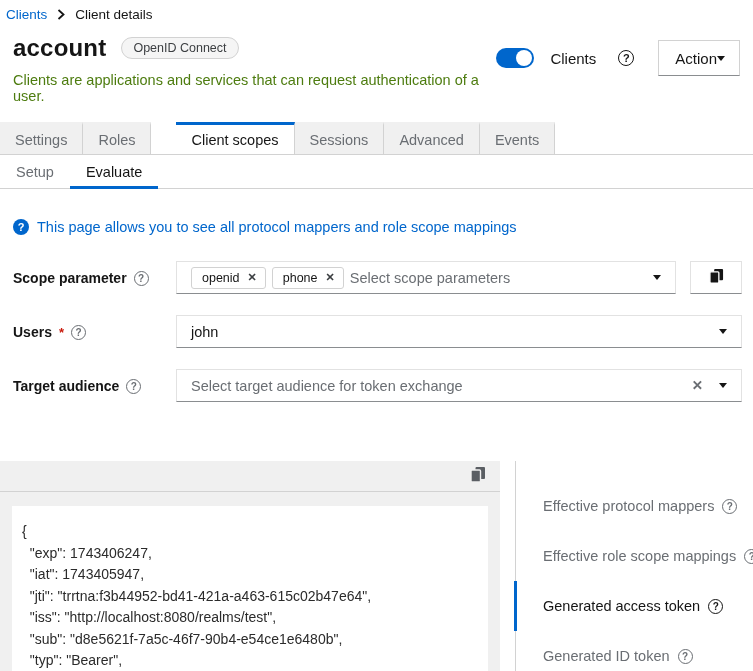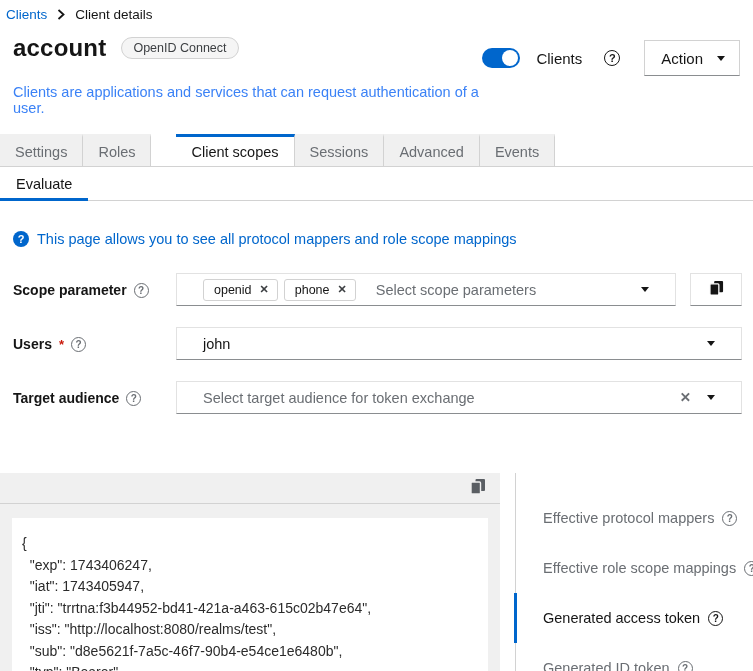--- a/index.html
+++ b/index.html
@@ -11,33 +11,33 @@
   }
   
   .breadcrumb { display:flex; align-items:center; gap:10px; padding:7px 13px 0 6px; font-size:13.5px; }
   .breadcrumb a { color:#0066cc; text-decoration:none; cursor:pointer; }
   .crumb-sep { display:inline-flex; align-items:center; }
   
   .page-header { display:flex; justify-content:center; align-items:flex-start; padding:12px 13px 0 13px; }
   .title-row { display:flex; align-items:center; gap:15px; }
   .page-title { font-size:24px; font-weight:700; letter-spacing:.2px; }
   .badge { font-size:12.5px; color:#3c3f42; background:#f5f5f5; border:1px solid #d2d2d2; border-radius:30px; padding:3px 11px; white-space:nowrap; }
-  .desc { margin-top:22px; font-size:14.5px; color:#3b82f6; }
+  .desc { margin-top:10px; font-size:14.5px; color:#4d7c0f; }
   .header-right { display:flex; align-items:center; gap:16px; padding-top:6px; }
   .switch { width:38px; height:20px; border-radius:10px; background:#0066cc; position:relative; cursor:pointer; flex:none; }
   .switch .knob { position:absolute; top:2px; right:2px; width:16px; height:16px; border-radius:50%; background:#fff; }
   .enabled-label { font-size:15px; }
   .help-circle {
     display:inline-flex; align-items:center; justify-content:center;
     width:15px; height:15px; border:1.4px solid #6a6e73; border-radius:50%;
     font-size:10px; font-weight:700; color:#6a6e73; flex:none; cursor:pointer;
   }
   .help-circle.dark { width:16px; height:16px; border-color:#151515; color:#151515; font-size:11px; margin-left:6px; }
   .action-dd {
-    display:flex; align-items:center; gap:14px; height:36px; padding:0 14px 0 16px;
+    display:flex; align-items:center; height:36px; padding:0 14px 0 16px;
     border:1px solid #d2d2d2; border-bottom-color:#8a8d90; background:#fff; cursor:pointer; font-size:15px; margin-left:8px;
   }
   .caret { width:0; height:0; border-left:4px solid transparent; border-right:4px solid transparent; border-top:5px solid #151515; }
   
   .tabs-main { display:flex; margin-top:18px; border-bottom:1px solid #d2d2d2; }
   .tab {
     display:flex; align-items:center; height:32px; padding:0 15px;
     background:#f0f0f0; color:#6a6e73; font-size:14.5px; cursor:pointer;
     border-top:3px solid transparent; border-right:1px solid #d2d2d2; white-space:nowrap;
   }
@@ -58,32 +58,32 @@
   .alert-text { color:#0066cc; font-size:14.5px; }
   
   .form { padding:26px 11px 0 13px; }
   .form-row { display:flex; align-items:flex-start; margin-bottom:21px; }
   .label-col { width:163px; flex:none; display:flex; align-items:center; gap:7px; padding-top:9px; }
   .flabel { font-weight:600; font-size:14px; white-space:nowrap;text-align:center; }
   .req { color:#c9190b; font-weight:700; font-size:13px; }
   .control-col { flex:1; display:flex; align-items:stretch; gap:14px; min-width:0; }
   .input-box {
     flex:1; display:flex; align-items:center; background:#fff; min-width:0;
-    border:1px solid #e2e2e2; border-bottom:1px solid #8a8d90; height:33px; padding:0 26px; cursor:pointer;
+    border:1px solid #e2e2e2; border-bottom:1px solid #8a8d90; height:33px; padding:0 14px; cursor:pointer;
   }
   .input-box .spacer { flex:1; }
   .chip {
     display:inline-flex; align-items:center; gap:8px; background:#fff;
     border:1px solid #d2d2d2; border-radius:3px; padding:3px 8px 3px 10px;
     font-size:12.5px; color:#151515; margin-right:6px; white-space:nowrap;
   }
   .chip .x { font-size:11px; font-weight:700; color:#3c3f42; cursor:pointer; line-height:1; }
   .placeholder { color:#6a6e73; font-size:14.5px; white-space:nowrap; overflow:hidden; }
   .chips-wrap { display:flex; align-items:center; padding-left:0; }
-  .scope-placeholder { margin-left:14px; }
+  .scope-placeholder { }
   .value-text { font-size:14.5px; color:#151515; }
   .clear-x { color:#6a6e73; font-size:13.5px; font-weight:700; margin-right:16px; cursor:pointer; line-height:1; }
   .sq-btn {
     flex:none; width:52px; display:flex; align-items:center; justify-content:center;
     background:#fff; border:1px solid #e2e2e2; border-bottom:1px solid #8a8d90; cursor:pointer; color:#151515;
   }
   
   .bottom { display:flex; margin-top:59px; height:224px; }
   .code-panel { width:500px; flex:none; background:#f0f0f0; display:flex; flex-direction:column; }
   .code-header { height:31px; flex:none; display:flex; align-items:center; justify-content:flex-end; padding-right:12px; border-bottom:1px solid #d2d2d2; }
@@ -140,20 +140,21 @@
   <div class="tabs-main">
     <div class="tab">Settings</div>
     <div class="tab">Roles</div>
     <div class="tab active">Client scopes</div>
     <div class="tab">Sessions</div>
     <div class="tab">Advanced</div>
     <div class="tab">Events</div>
   </div>
 
   <div class="tabs-sub">
+    <div class="subtab">Setup</div>
     <div class="subtab active">Evaluate</div>
   </div>
 
   <div class="alert-row">
     <span class="alert-icon">?</span>
     <span class="alert-text">This page allows you to see all protocol mappers and role scope mappings</span>
   </div>
 
   <div class="form">
 

